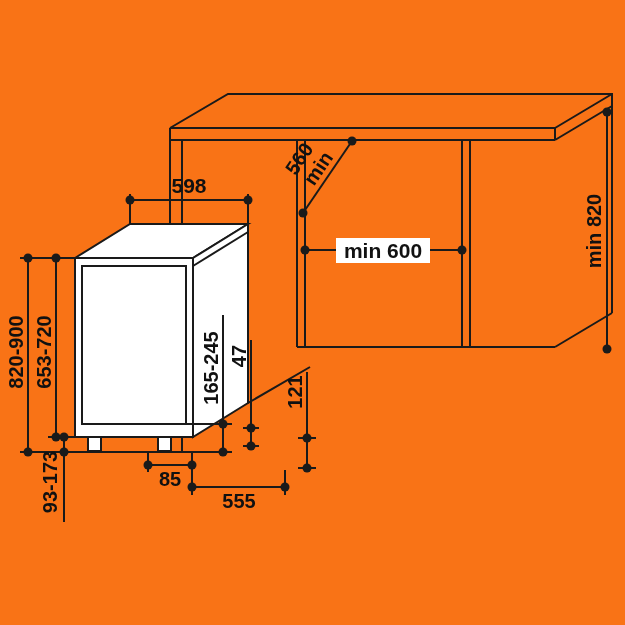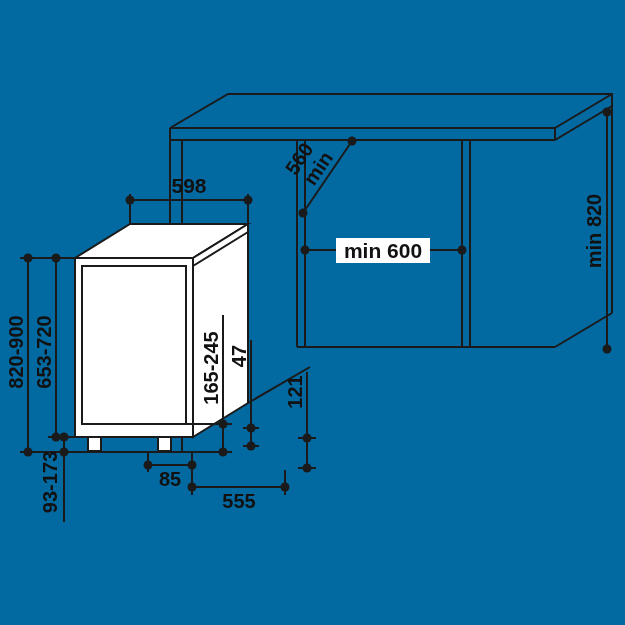--- a/index.html
+++ b/index.html
@@ -1,19 +1,19 @@
 <!DOCTYPE html>
 <html><head>
 <meta charset="utf-8">
 <style>
   html,body{margin:0;padding:0;background:#ffffff;}
   .stage{
     position:relative;
     width:625px;height:625px;
-    background:#0369a1;
+    background:#f97316;
     font-family:"Liberation Sans","DejaVu Sans",sans-serif;
     overflow:hidden;
   }
   svg{display:block;}
   .ln{stroke:#1a1a1a;stroke-width:2;fill:none;}
   .face{stroke:#1a1a1a;stroke-width:2;fill:#ffffff;}
   .dot{fill:#1a1a1a;stroke:none;}
   .lbl{
     font-family:"Liberation Sans","DejaVu Sans",sans-serif;
     font-weight:bold;

